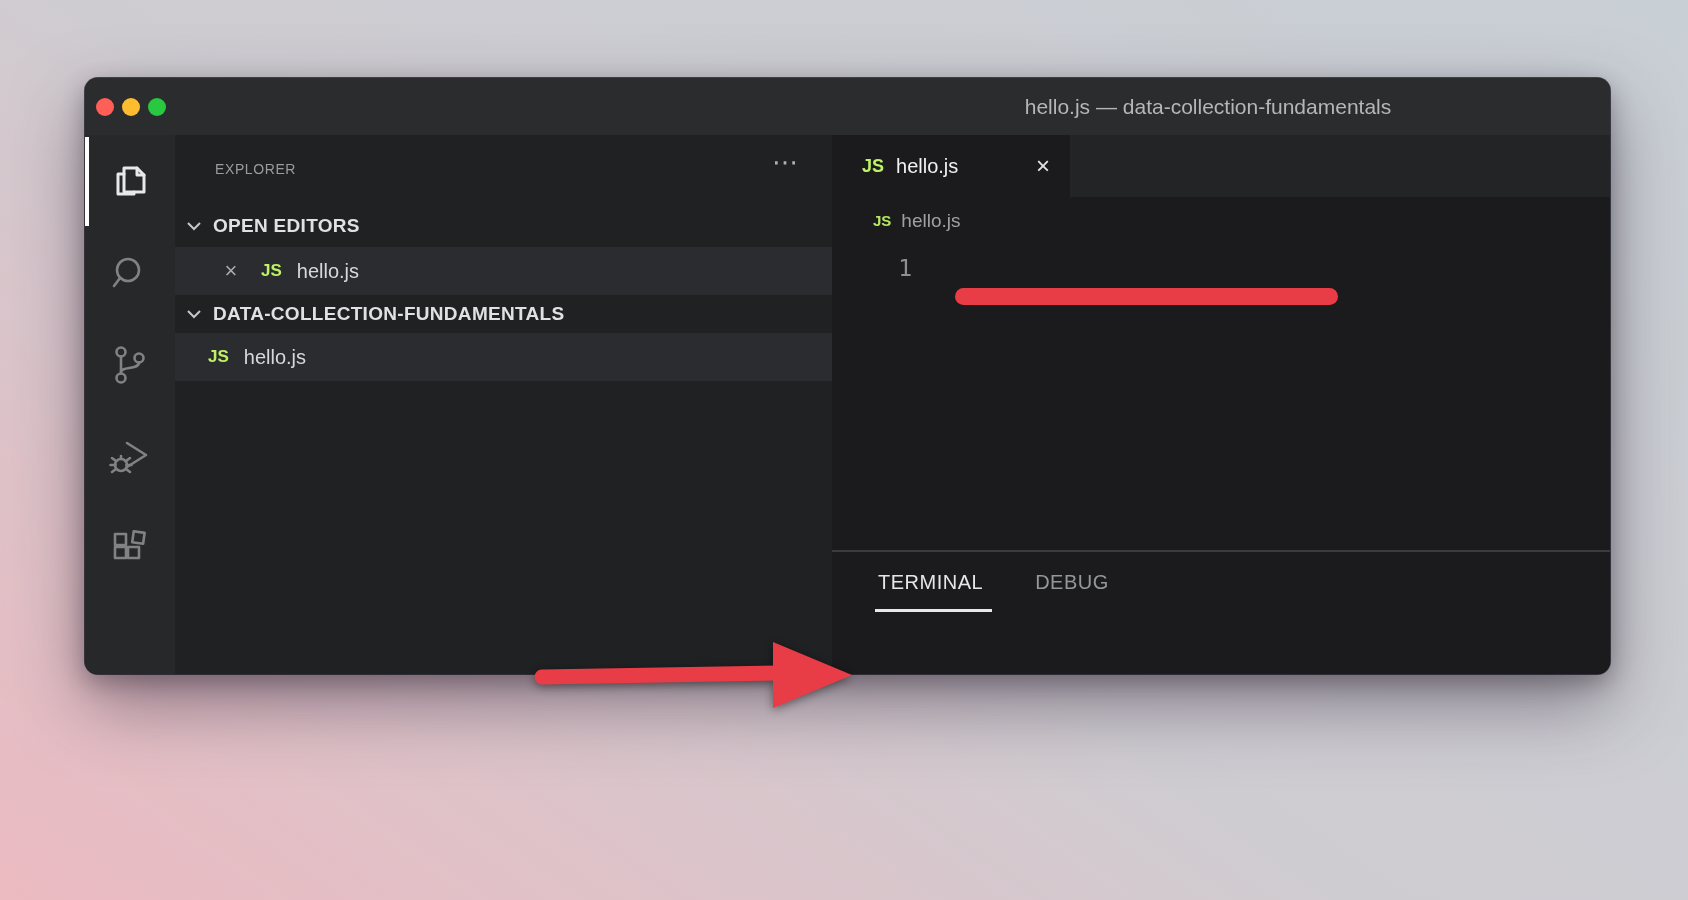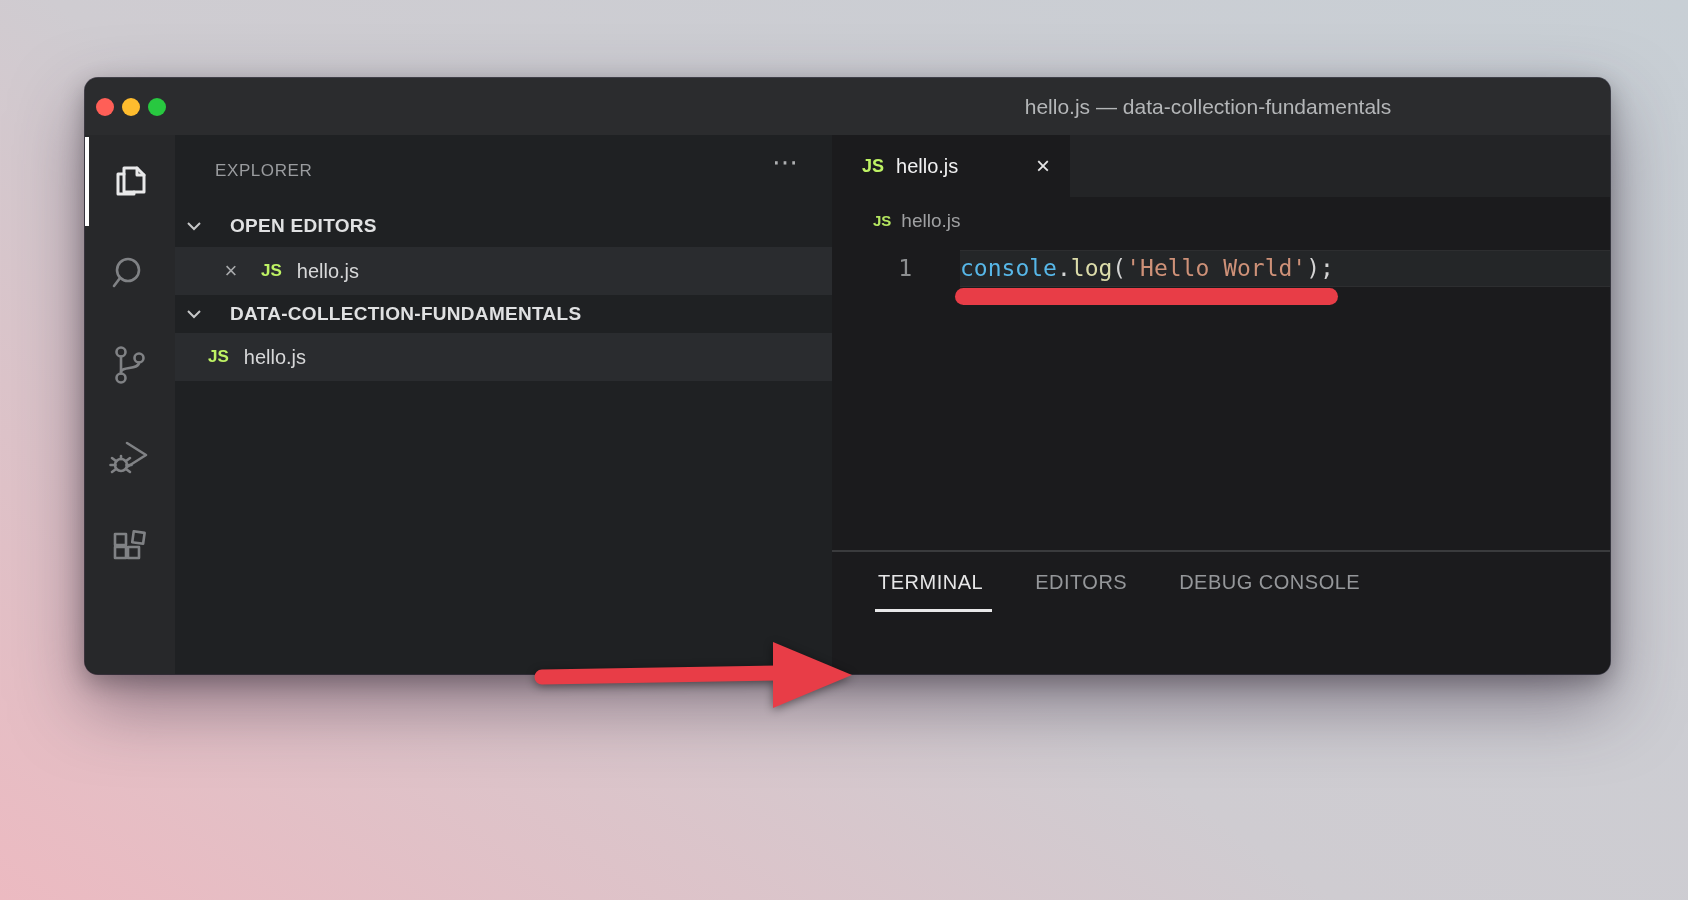--- a/index.html
+++ b/index.html
@@ -27,23 +27,23 @@
   }
   
   .body{display:flex;height:687px;}
   .activitybar{position:relative;width:90px;background:#27282a;flex:none;}
   .active-indicator{position:absolute;left:0;top:2px;width:3.5px;height:89px;background:#ffffff;}
   .ab-item{height:92px;display:flex;align-items:center;justify-content:center;}
   .ab-item svg{display:block;}
   
   .sidebar{position:relative;width:657px;background:#1f2123;flex:none;color:#cfd0d1;}
   .sb-header{position:relative;height:70px;}
-  .sb-title{position:absolute;left:40px;top:26px;font-size:17px;letter-spacing:.6px;color:#9a9c9f;}
+  .sb-title{position:absolute;left:40px;top:26px;font-size:14px;letter-spacing:.6px;color:#9a9c9f;}
   .sb-more{position:absolute;right:32px;top:12px;font-size:26px;color:#aeb0b2;letter-spacing:2px;}
-  .sb-section-header{height:42px;display:flex;align-items:center;gap:27px;padding-left:10px;}
+  .sb-section-header{height:42px;display:flex;align-items:center;gap:10px;padding-left:10px;}
   .sb-section-header .label{font-weight:bold;font-size:19px;letter-spacing:.3px;color:#e0e1e2;white-space:nowrap;}
   .sb-section-header.second{height:38px;}
   .sb-row{height:48px;display:flex;align-items:center;background:#2a2c2f;}
   .sb-row .close-x{width:20px;text-align:center;color:#a8aaac;font-size:22px;margin-left:46px;}
   .js-badge{font-weight:bold;color:#bef264;font-size:16px;letter-spacing:0;}
   .sb-row .js-badge{margin-left:20px;font-size:17px;}
   .sb-row.tree .js-badge{margin-left:33px;}
   .sb-row .fname{margin-left:15px;font-size:20px;color:#d7d8d9;}
   
   .editorgroup{flex:1;display:flex;flex-direction:column;background:#1b1b1d;min-width:0;}
@@ -182,30 +182,28 @@
       </div>
 
       <div class="breadcrumb">
         <span class="js-badge">JS</span>
         <span class="bc-file">hello.js</span>
       </div>
 
       <div class="codearea">
         <div class="codeline">
           <div class="gutter">1</div>
-          <div class="linecontent"><span class="tok-object">console</span><span class="tok-punct">.</span><span class="tok-function">log</span><span class="tok-punct">(</span><span class="tok-string">'Hello World'</span><span class="tok-punct">);</span></div>
         </div>
         <div class="red-underline"></div>
       </div>
 
       <div class="panel">
         <div class="panel-tabs">
           <span class="panel-tab active">TERMINAL</span>
-          <span class="panel-tab">EDITORS</span>
-          <span class="panel-tab">DEBUG CONSOLE</span>
+          <span class="panel-tab">DEBUG</span>
         </div>
         <div class="term">
         </div>
       </div>
 
     </div>
   </div>
 </div>
 
 <svg class="annotation-arrow" width="345" height="95" viewBox="0 0 345 95">

